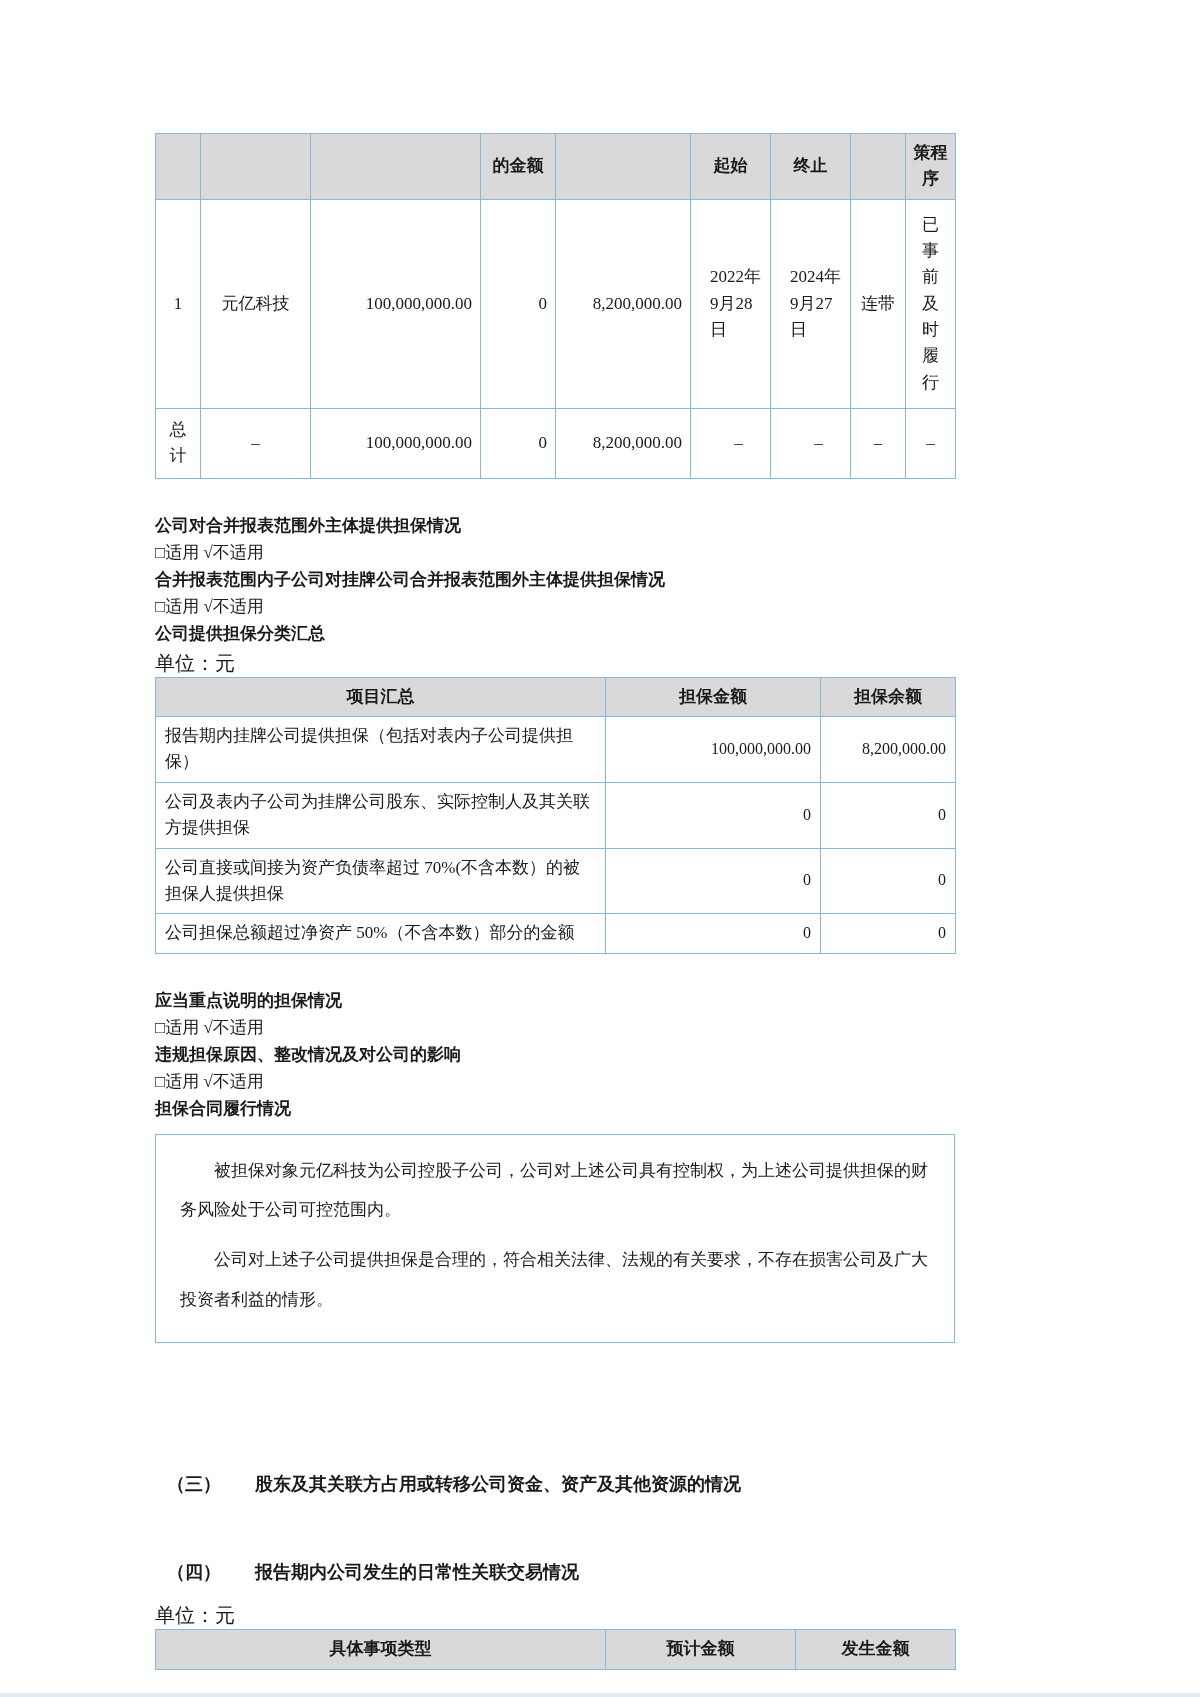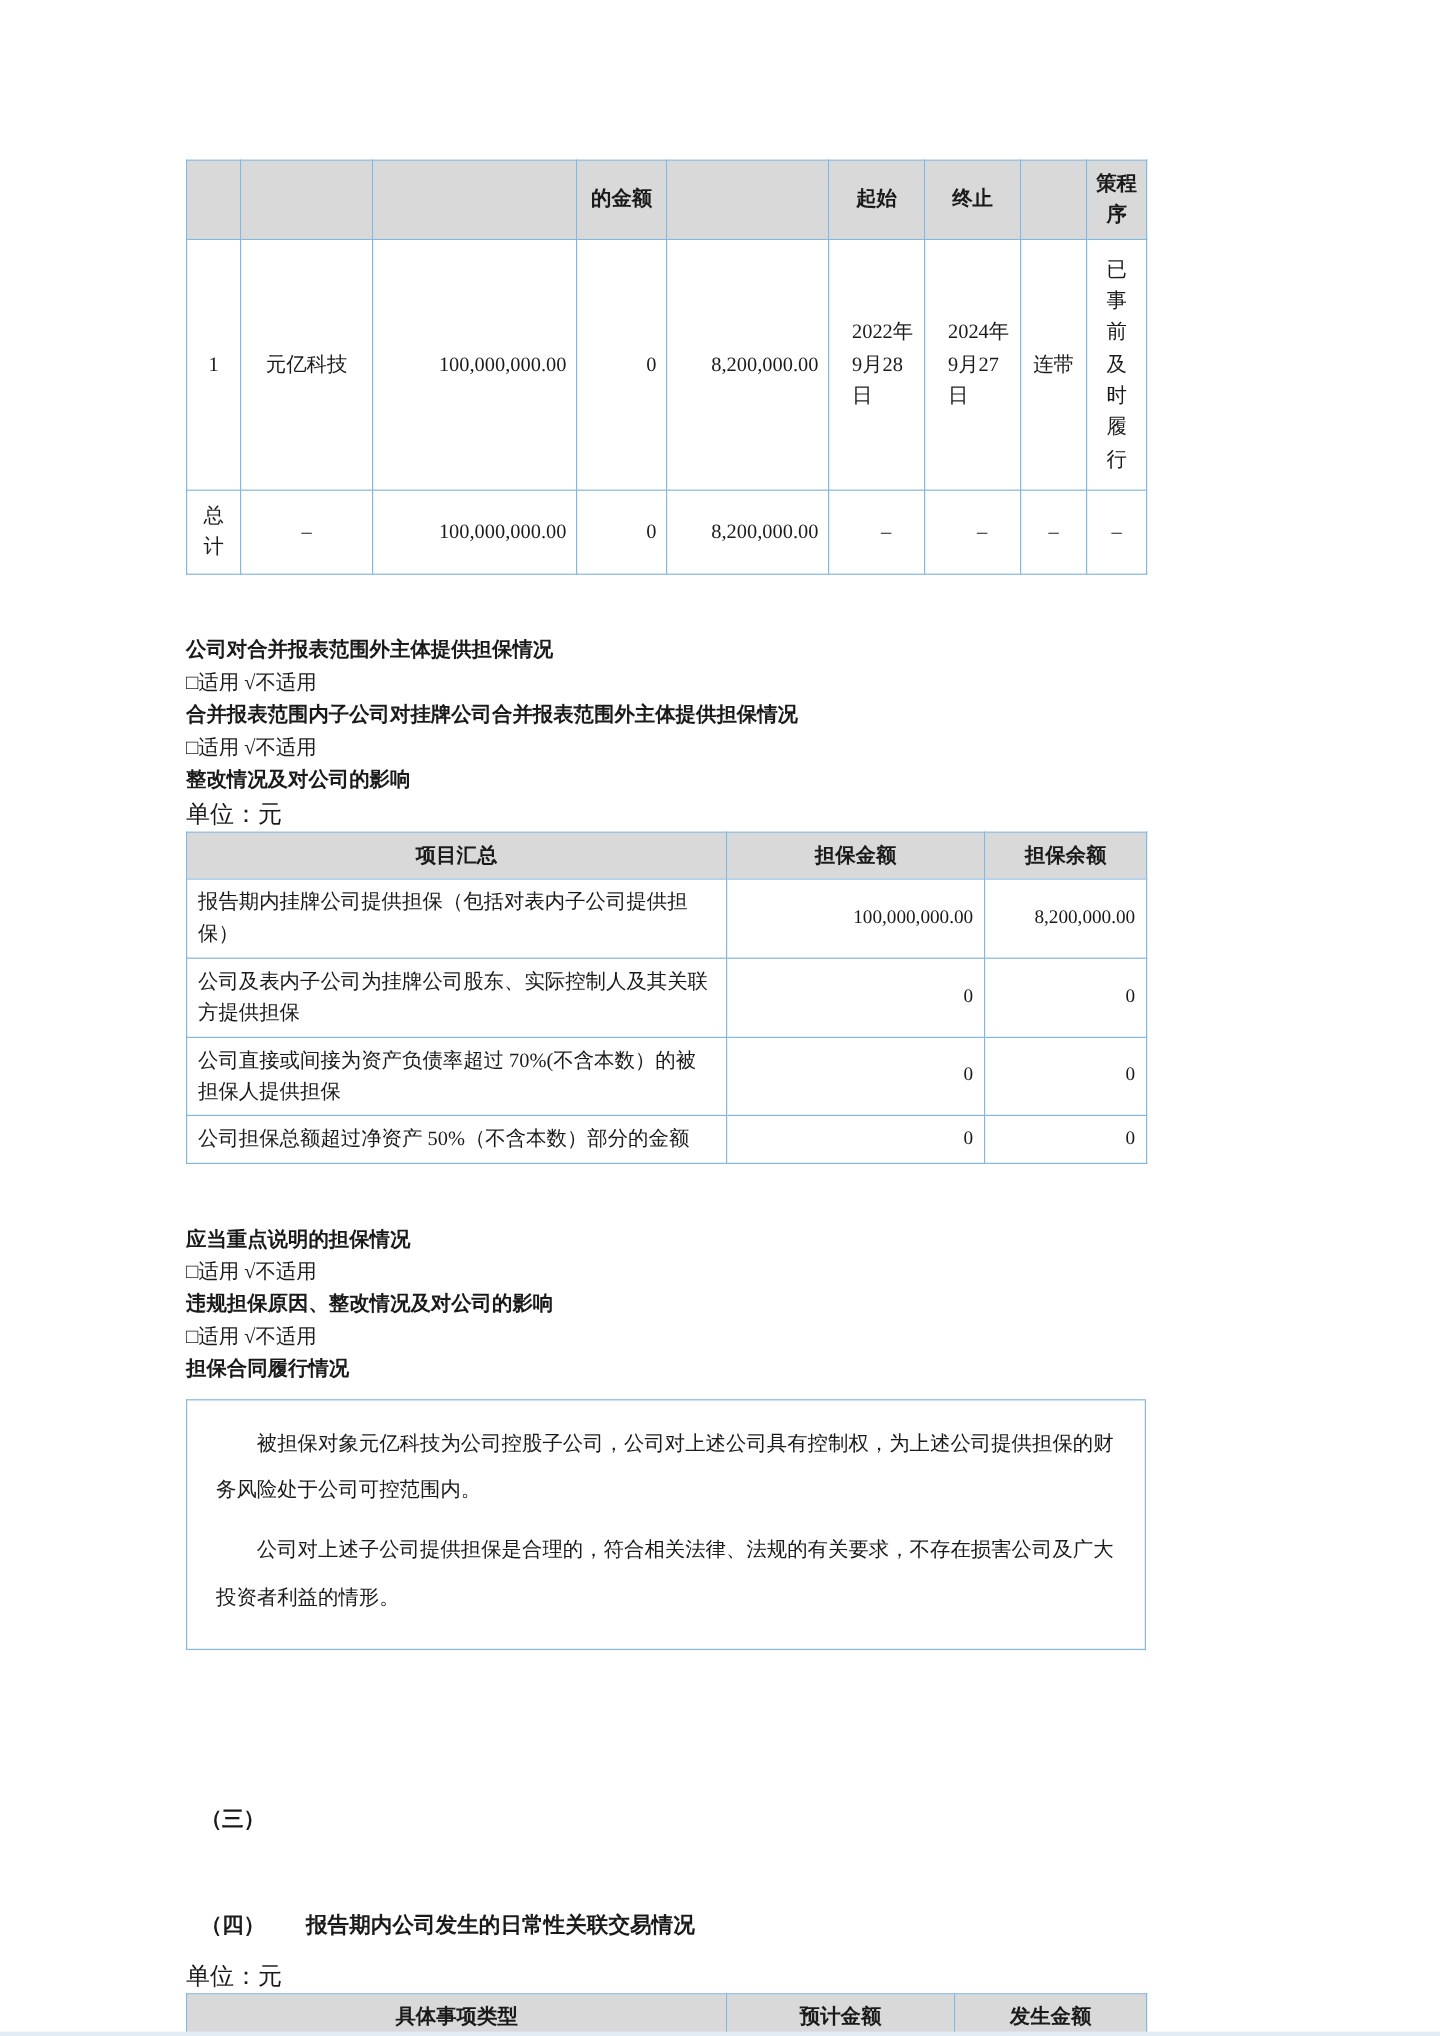--- a/index.html
+++ b/index.html
@@ -62,21 +62,21 @@
   .t-summary td { padding: 6px 9px; }
   
   .tline { font-size: 17px; line-height: 27px; }
   .bold  { font-weight: bold; }
   .unit-note {
     font-size: 20px;
     line-height: 24px;
     margin-top: 4px;
     margin-bottom: 2px;
   }
-  .after-table { margin-top: 49px; }
+  .after-table { margin-top: 33px; }
   .note-box {
     margin-top: 12px;
     border: 1px solid #86b7dc;
     padding: 6px 14px 22px 8px;
     font-size: 17px;
   }
   .note-box p {
     margin: 10px 0 0 16px;
     line-height: 2.35;
     text-indent: 2em;
@@ -153,21 +153,21 @@
             <td>–</td>
             <td>–</td>
           </tr>
         </tbody>
     </table>
 
     <div class="tline bold after-table">公司对合并报表范围外主体提供担保情况</div>
     <div class="tline">□适用  √不适用</div>
     <div class="tline bold">合并报表范围内子公司对挂牌公司合并报表范围外主体提供担保情况</div>
     <div class="tline">□适用  √不适用</div>
-    <div class="tline bold">整改情况及对公司的影响</div>
+    <div class="tline bold">公司提供担保分类汇总</div>
     <div class="unit-note">单位：元</div>
 
     <table class="t-summary">
       <colgroup>
         <col style="width:450px">
           <col style="width:215px">
           <col style="width:135px">
       </colgroup>
       <thead>
           <tr>
@@ -206,20 +206,21 @@
     <div class="tline">□适用  √不适用</div>
     <div class="tline bold">担保合同履行情况</div>
 
     <div class="note-box">
       <p>被担保对象元亿科技为公司控股子公司，公司对上述公司具有控制权，为上述公司提供担保的财务风险处于公司可控范围内。</p>
       <p>公司对上述子公司提供担保是合理的，符合相关法律、法规的有关要求，不存在损害公司及广大投资者利益的情形。</p>
     </div>
 
     <div class="sec-heading sec3">
       <span class="sec-num">（三）</span>
+      <span>股东及其关联方占用或转移公司资金、资产及其他资源的情况</span>
     </div>
 
     <div class="sec-heading sec4">
       <span class="sec-num">（四）</span>
       <span>报告期内公司发生的日常性关联交易情况</span>
     </div>
     <div class="unit-note unit-note-2">单位：元</div>
 
     <table class="t-related">
       <colgroup>

